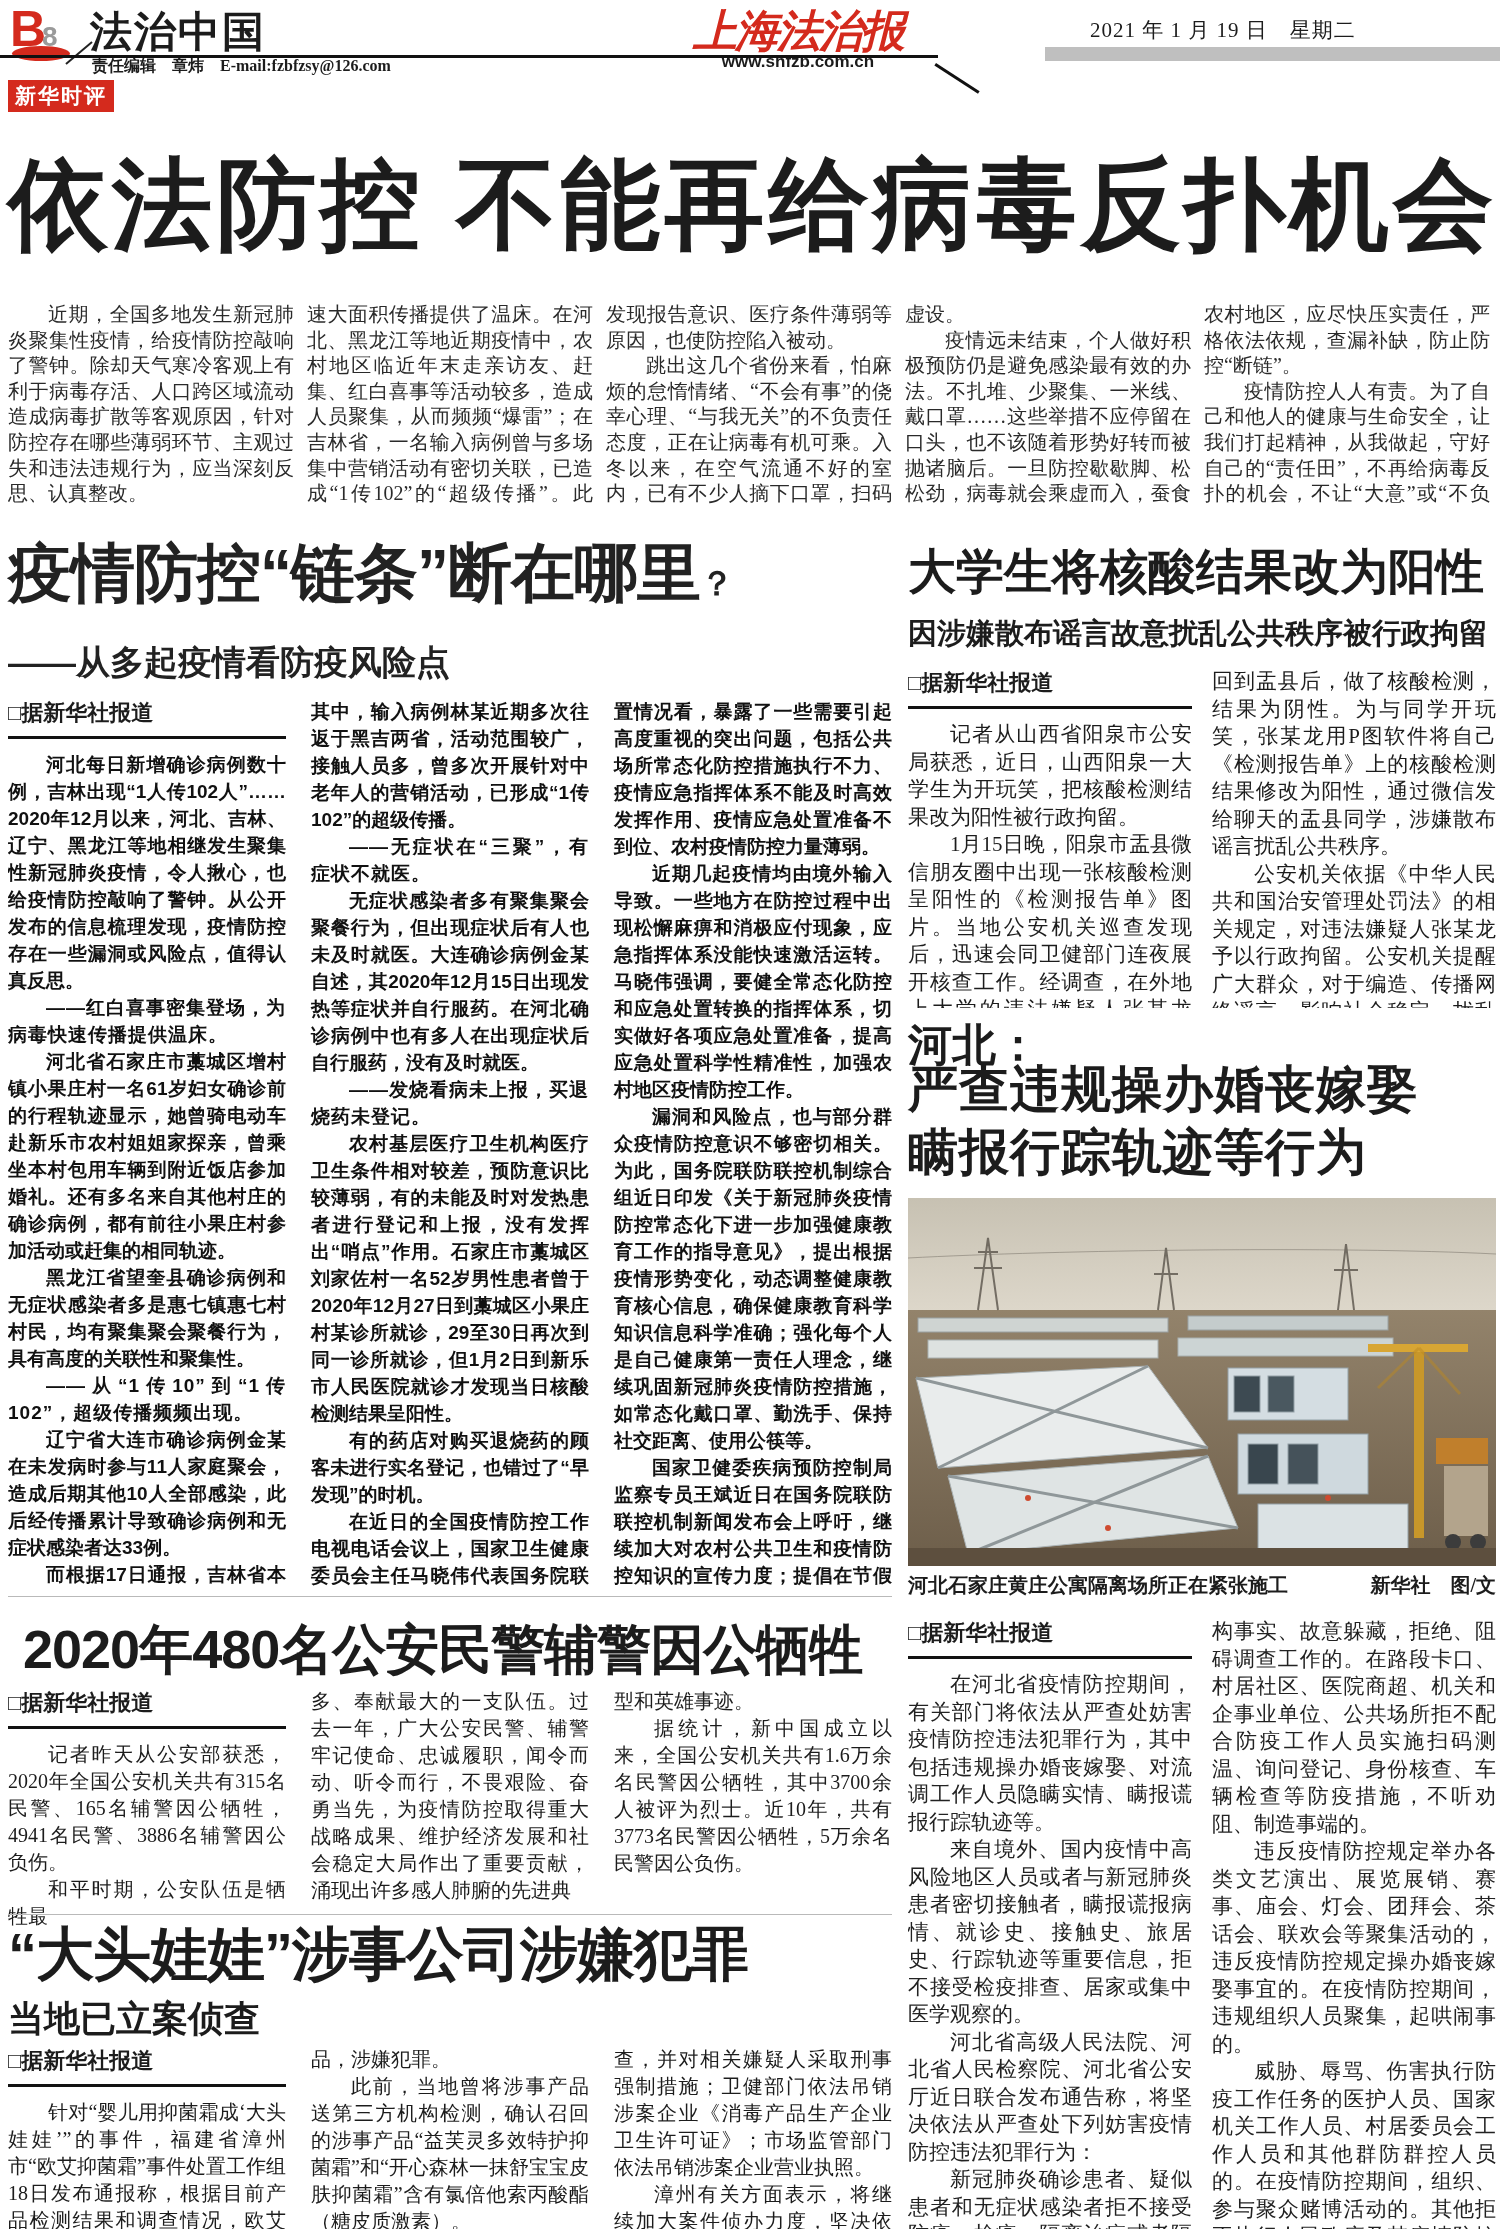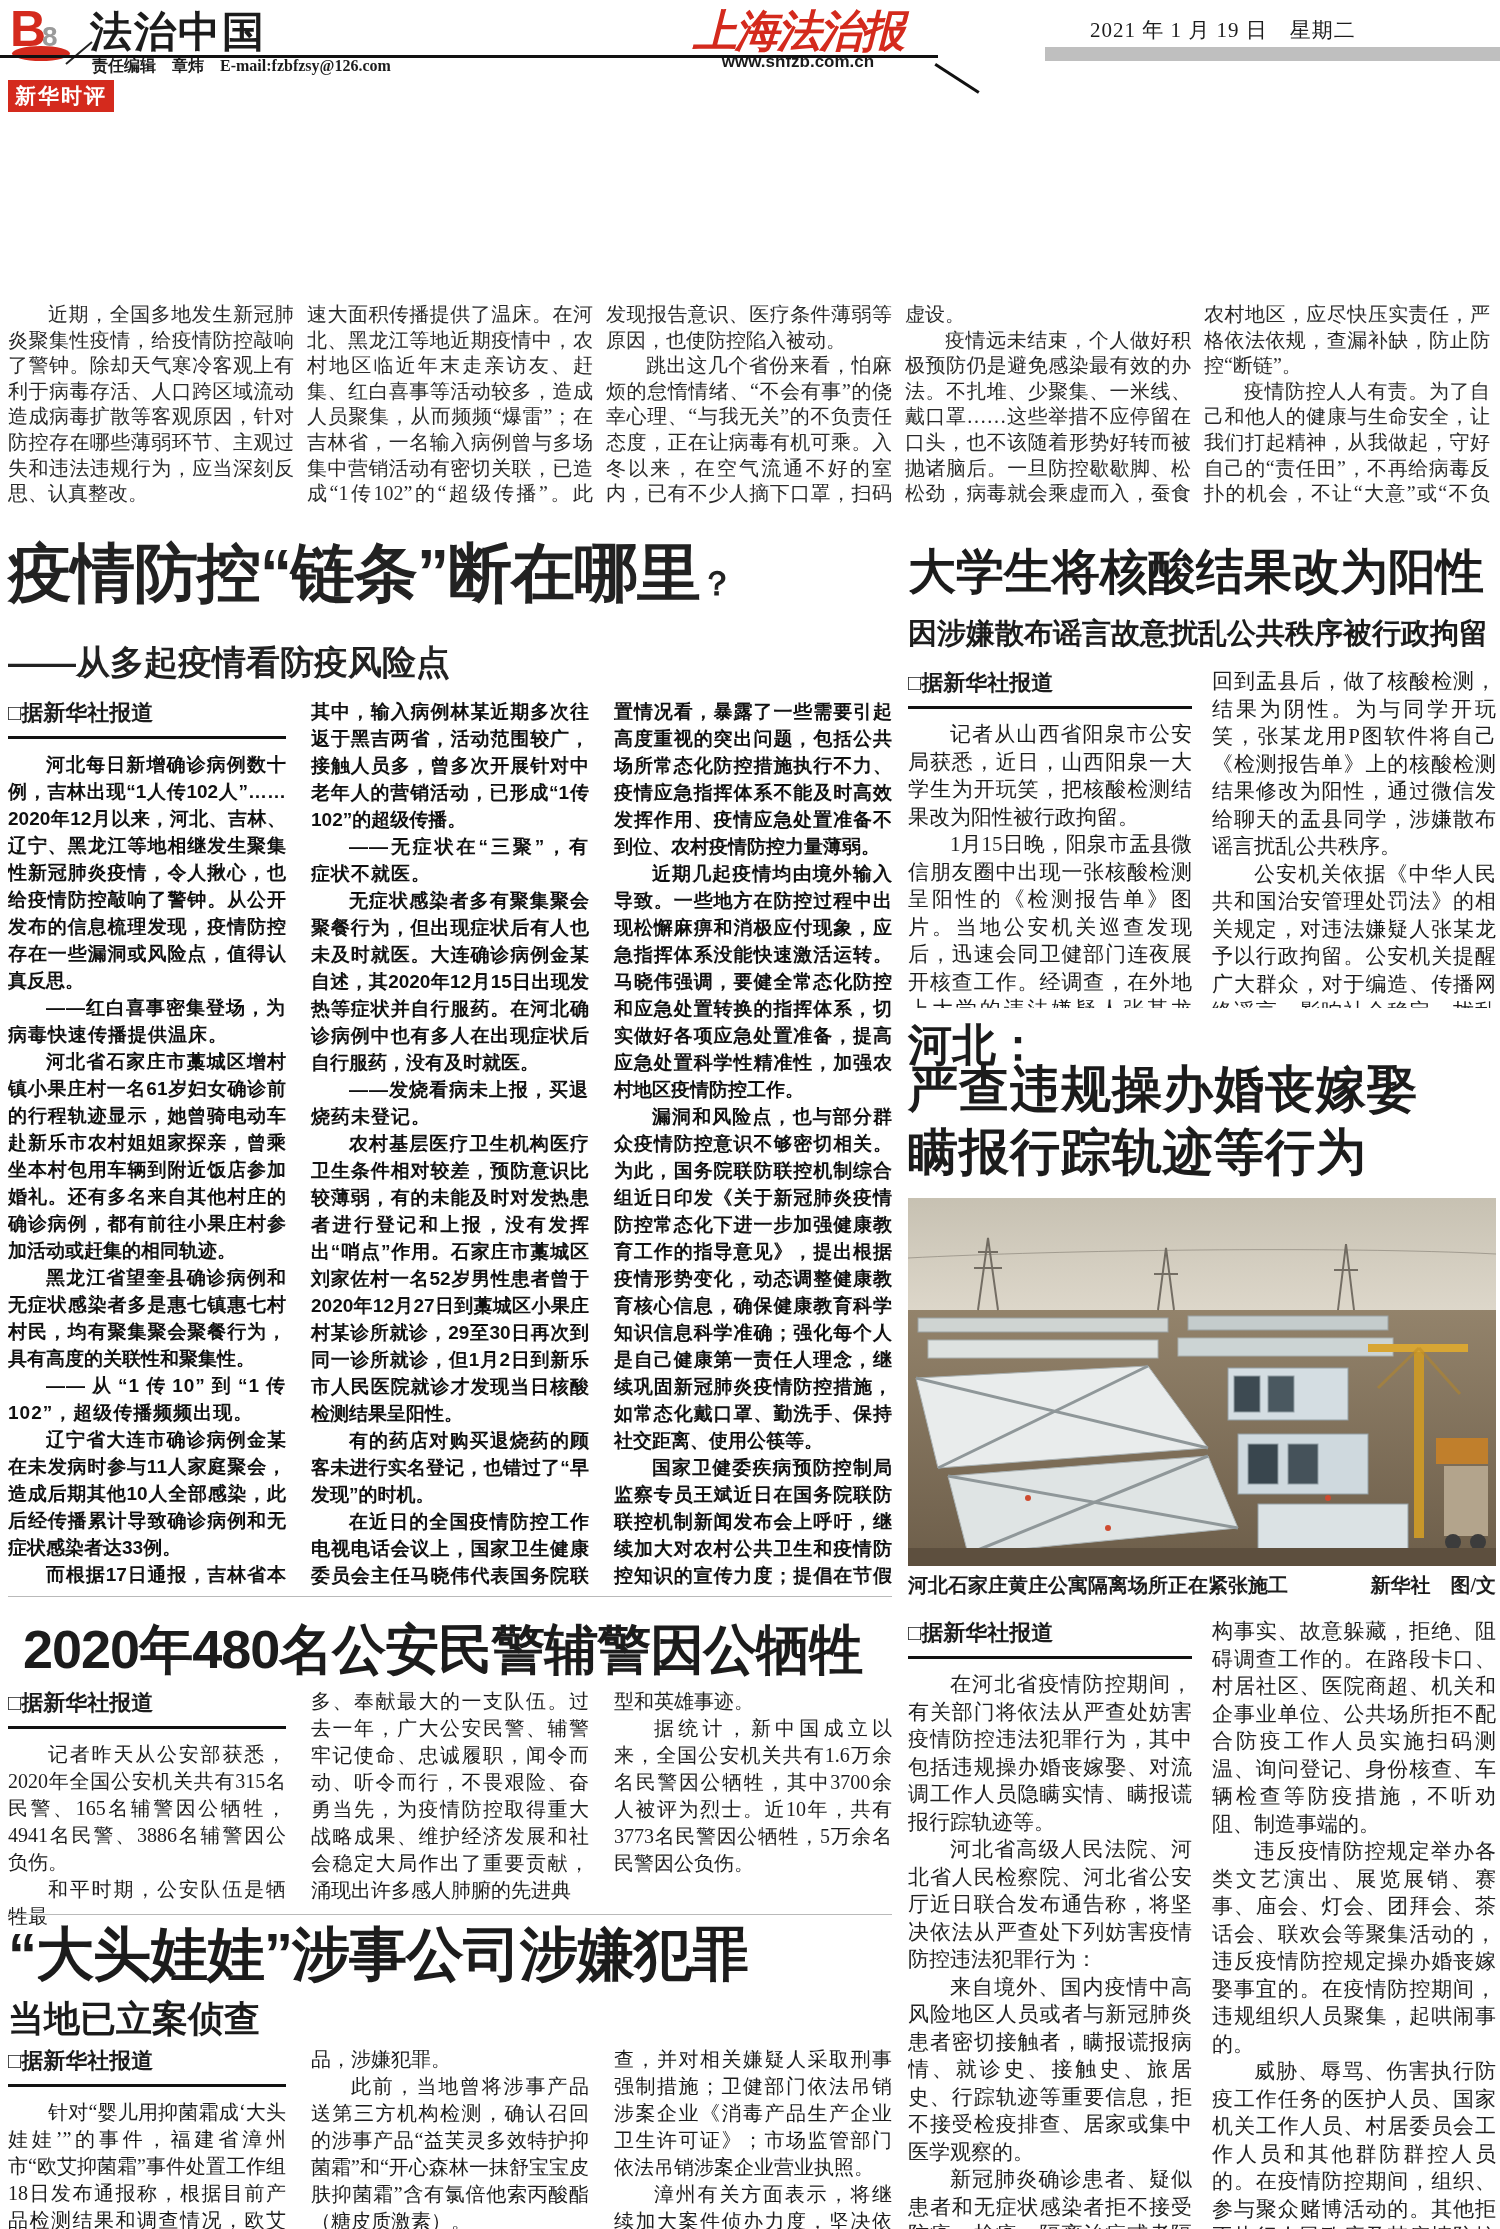--- a/index.html
+++ b/index.html
@@ -92,20 +92,21 @@
   <div class="abs" id="section-name">法治中国</div>
   <div class="abs" id="editor-line">责任编辑　章炜　E-mail:fzbfzsy@126.com</div>
   <div class="abs" id="masthead">上海法治报</div>
   <div class="abs" id="website">www.shfzb.com.cn</div>
   <div class="abs" id="page-date">2021 年 1 月 19 日　星期二</div>
   <div class="abs" id="date-bar"></div>
   <div class="abs" id="header-rule"></div>
   <div class="abs" id="header-rule-diag"></div>
 
   <div class="abs" id="xinhua-badge">新华时评</div>
+  <h1 class="abs" id="lead-headline" style="margin:0">依法防控 不能再给病毒反扑机会</h1>
   <div class="abs" id="lead-body">
     <div class="col">
         <p>近期，全国多地发生新冠肺炎聚集性疫情，给疫情防控敲响了警钟。除却天气寒冷客观上有利于病毒存活、人口跨区域流动造成病毒扩散等客观原因，针对防控存在哪些薄弱环节、主观过失和违法违规行为，应当深刻反思、认真整改。</p>
         <p>分析本轮疫情不难发现，因防疫意识淡薄而扎堆聚集，为病毒快</p>
       </div>
     <div class="col">
         <p class="ni">速大面积传播提供了温床。在河北、黑龙江等地近期疫情中，农村地区临近年末走亲访友、赶集、红白喜事等活动较多，造成人员聚集，从而频频“爆雷”；在吉林省，一名输入病例曾与多场集中营销活动有密切关联，已造成“1传102”的“超级传播”。此外，有症状自行服药未及时就医、农村基层缺乏</p>
       </div>
     <div class="col">
         <p class="ni">发现报告意识、医疗条件薄弱等原因，也使防控陷入被动。</p>
@@ -241,22 +242,22 @@
   <div class="abs" id="photo-caption-row">
     <span>河北石家庄黄庄公寓隔离场所正在紧张施工</span>
     <span>新华社　图/文</span>
   </div>
 
   <div class="abs body-cols" id="hebei-body">
     <div class="col">
       <div class="byline">□据新华社报道</div>
       <div>
           <p>在河北省疫情防控期间，有关部门将依法从严查处妨害疫情防控违法犯罪行为，其中包括违规操办婚丧嫁娶、对流调工作人员隐瞒实情、瞒报谎报行踪轨迹等。</p>
+          <p>来自境外、国内疫情中高风险地区人员或者与新冠肺炎患者密切接触者，瞒报谎报病情、就诊史、接触史、旅居史、行踪轨迹等重要信息，拒不接受检疫排查、居家或集中医学观察的。</p>
           <p>河北省高级人民法院、河北省人民检察院、河北省公安厅近日联合发布通告称，将坚决依法从严查处下列妨害疫情防控违法犯罪行为：</p>
-          <p>来自境外、国内疫情中高风险地区人员或者与新冠肺炎患者密切接触者，瞒报谎报病情、就诊史、接触史、旅居史、行踪轨迹等重要信息，拒不接受检疫排查、居家或集中医学观察的。</p>
           <p>新冠肺炎确诊患者、疑似患者和无症状感染者拒不接受防疫、检疫、隔离治疗或者隔离期未满擅自脱离隔离治疗，进入公共场所、公共交通工具，或者参与人员聚集活动，引起新冠病毒传播或者有传播危险的。</p>
         </div>
     </div>
     <div class="col">
         <p class="ni">构事实、故意躲藏，拒绝、阻碍调查工作的。在路段卡口、村居社区、医院商超、机关和企事业单位、公共场所拒不配合防疫工作人员实施扫码测温、询问登记、身份核查、车辆检查等防疫措施，不听劝阻、制造事端的。</p>
         <p>违反疫情防控规定举办各类文艺演出、展览展销、赛事、庙会、灯会、团拜会、茶话会、联欢会等聚集活动的，违反疫情防控规定操办婚丧嫁娶事宜的。在疫情防控期间，违规组织人员聚集，起哄闹事的。</p>
         <p>威胁、辱骂、伤害执行防疫工作任务的医护人员、国家机关工作人员、村居委员会工作人员和其他群防群控人员的。在疫情防控期间，组织、参与聚众赌博活动的。其他拒不执行人民政府及其疫情防控部门发布的有关疫情防控决定、命令、通告、公告的。</p>
       </div>
   </div>
 

